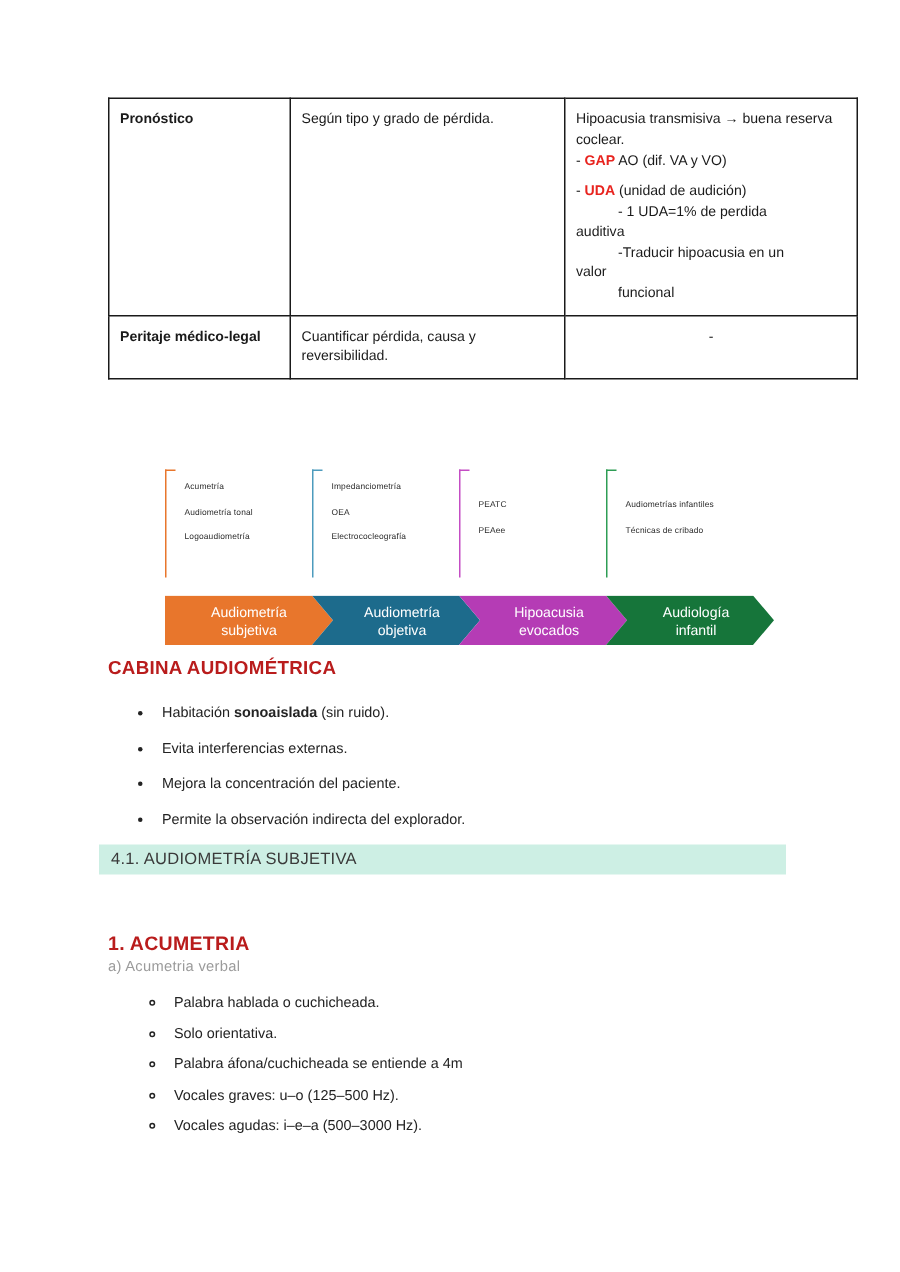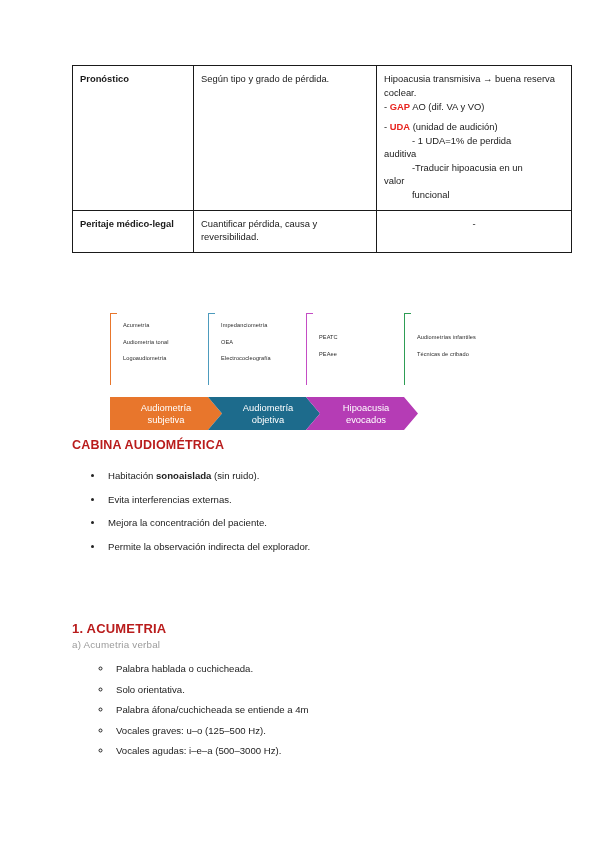--- a/index.html
+++ b/index.html
@@ -277,34 +277,39 @@
         <span>subjetiva</span>
       </div>
       <div class="chev k2">
         <span>Audiometría</span>
         <span>objetiva</span>
       </div>
       <div class="chev k3">
         <span>Hipoacusia</span>
         <span>evocados</span>
       </div>
+      <div class="chev k4">
+        <span>Audiología</span>
+        <span>infantil</span>
+      </div>
     </div>
   </div>
 
   <div class="h-teal" id="cabina-title">CABINA AUDIOMÉTRICA</div>
 
   <div class="bul" style="top:470px">
     <ul class="disc">
       <li><span>Habitación </span><b>sonoaislada</b><span> (sin ruido).</span></li>
       <li><span>Evita interferencias externas.</span></li>
       <li><span>Mejora la concentración del paciente.</span></li>
       <li><span>Permite la observación indirecta del explorador.</span></li>
     </ul>
   </div>
 
+  <div class="sec-mint">4.1. AUDIOMETRÍA SUBJETIVA</div>
 
   <div class="h-teal" id="acumetria-title">1. ACUMETRIA</div>
   <div class="h-gray" id="acumetria-verbal">a) Acumetria verbal</div>
 
   <div class="bul" style="top:663px; left:96px">
     <ul class="circ">
       <li>Palabra hablada o cuchicheada.</li>
       <li>Solo orientativa.</li>
       <li>Palabra áfona/cuchicheada se entiende a 4m</li>
       <li>Vocales graves: u–o (125–500 Hz).</li>

